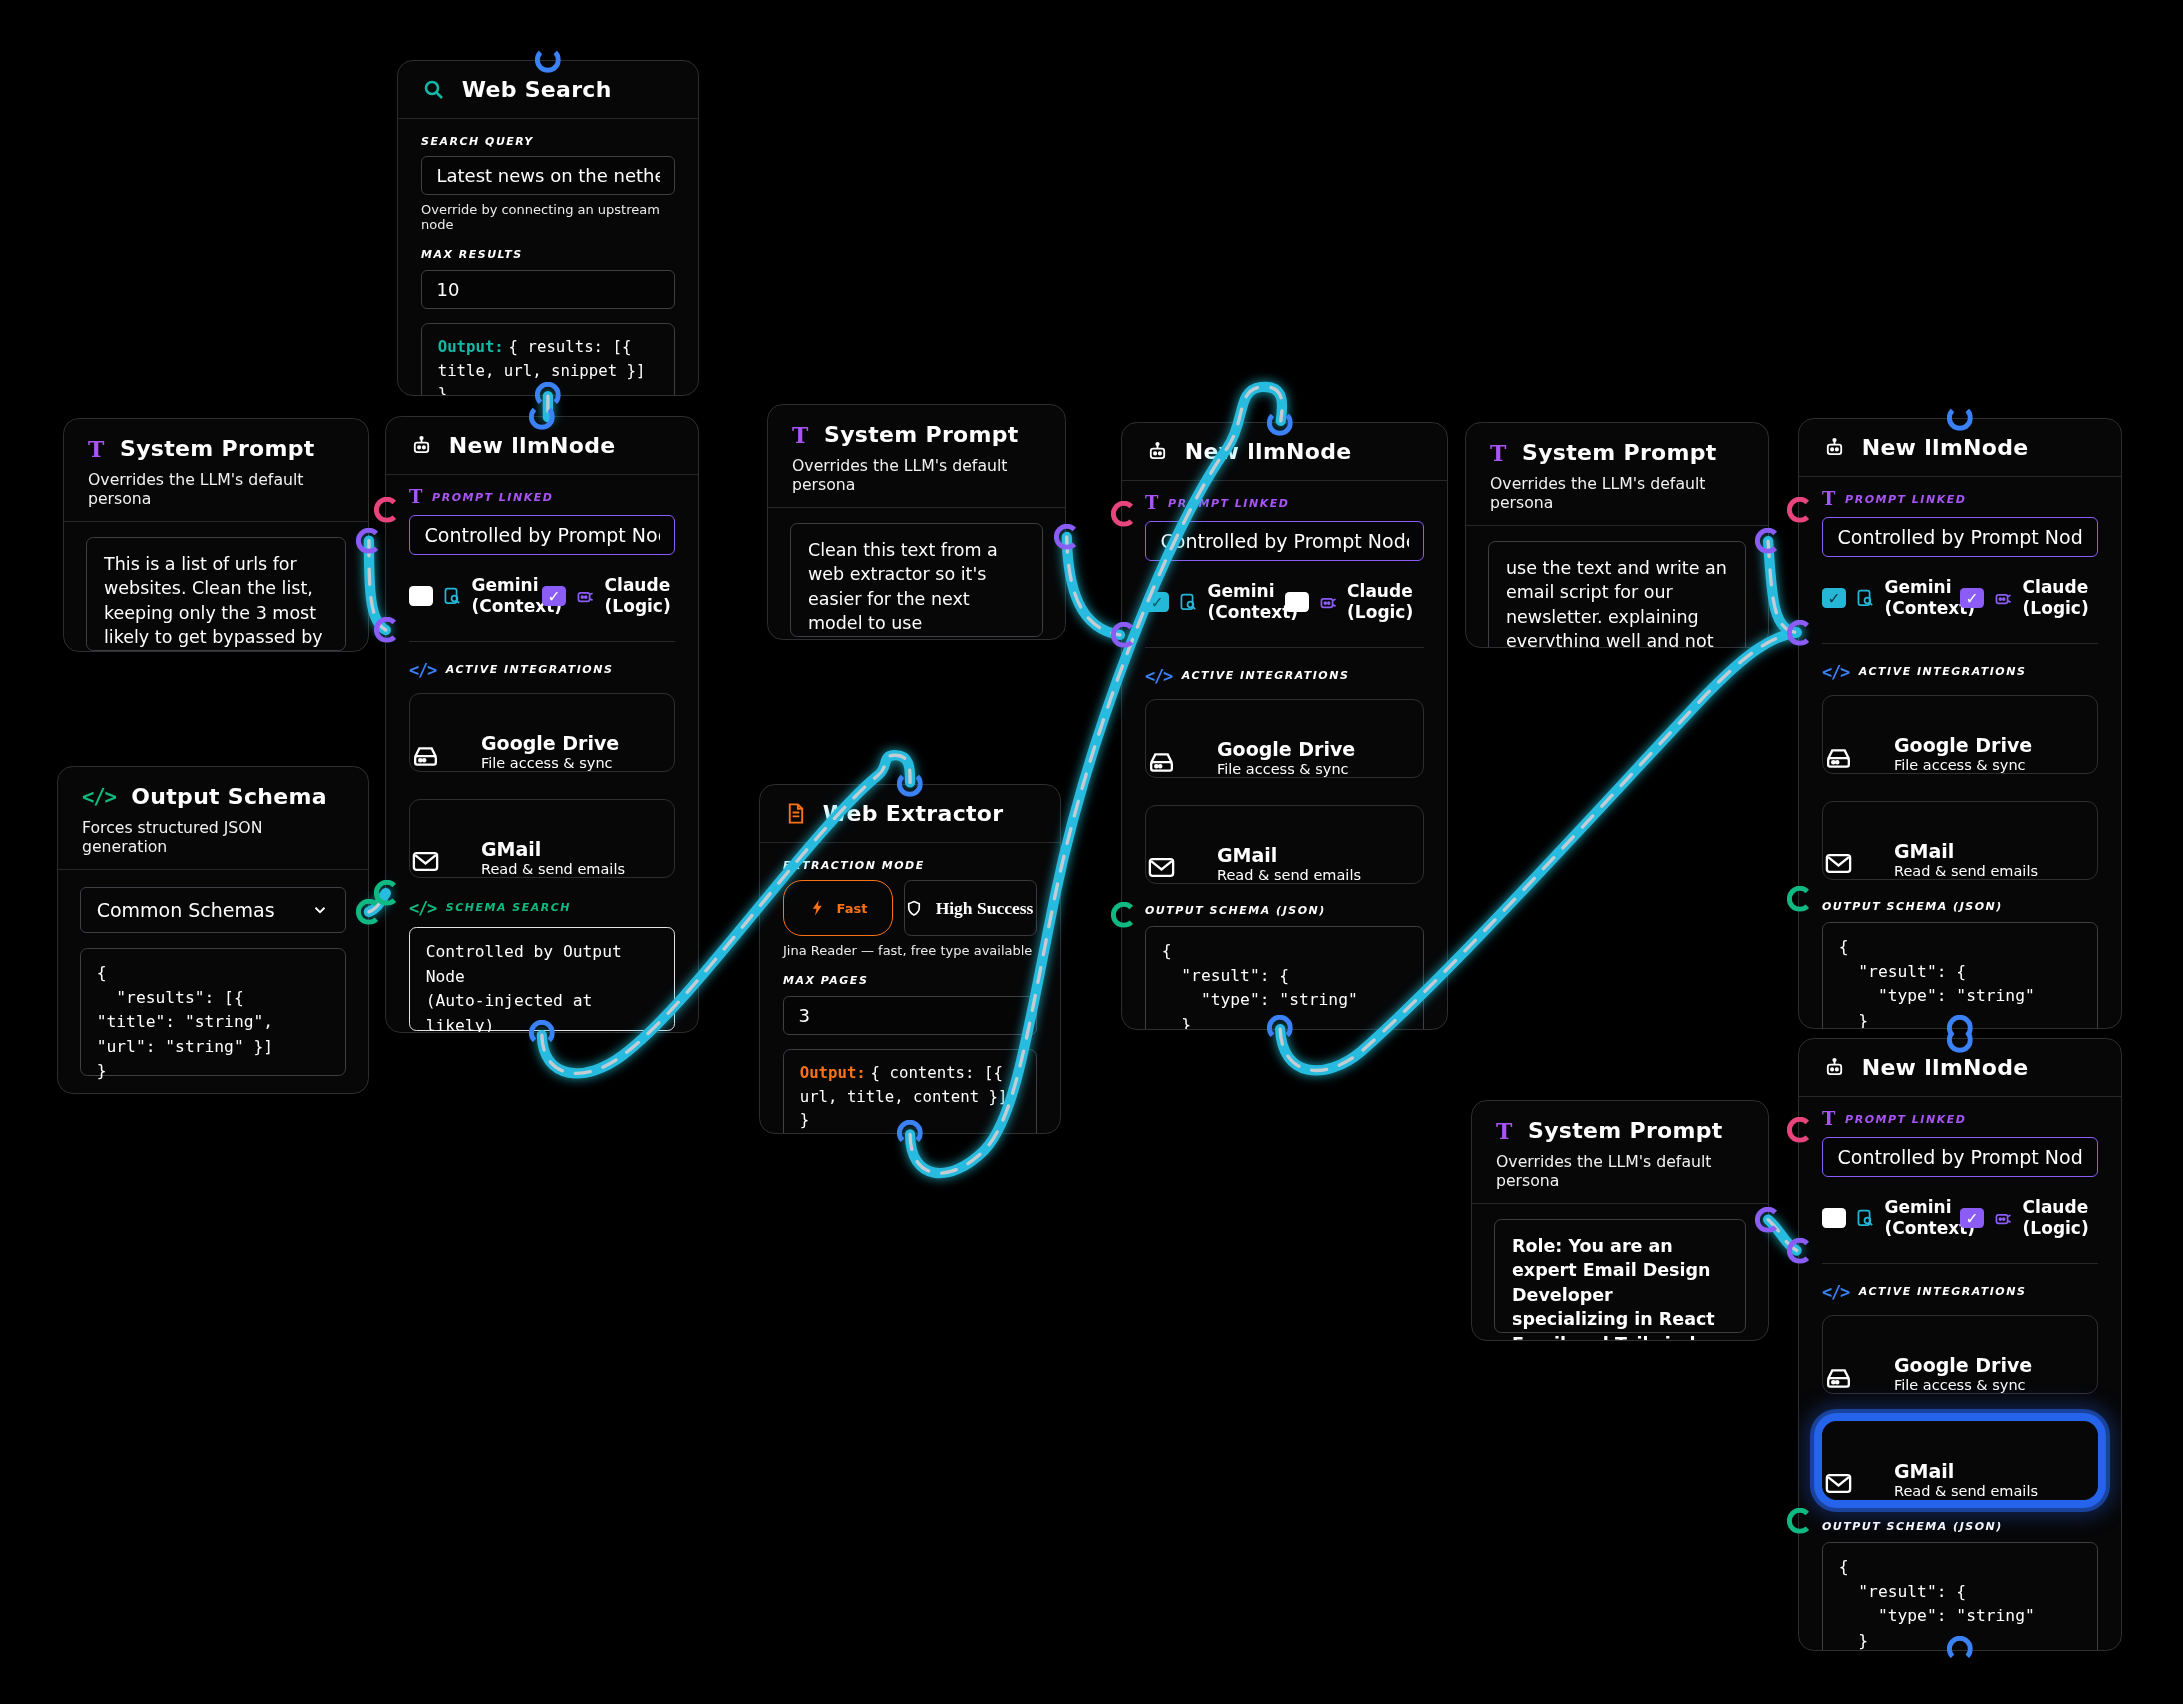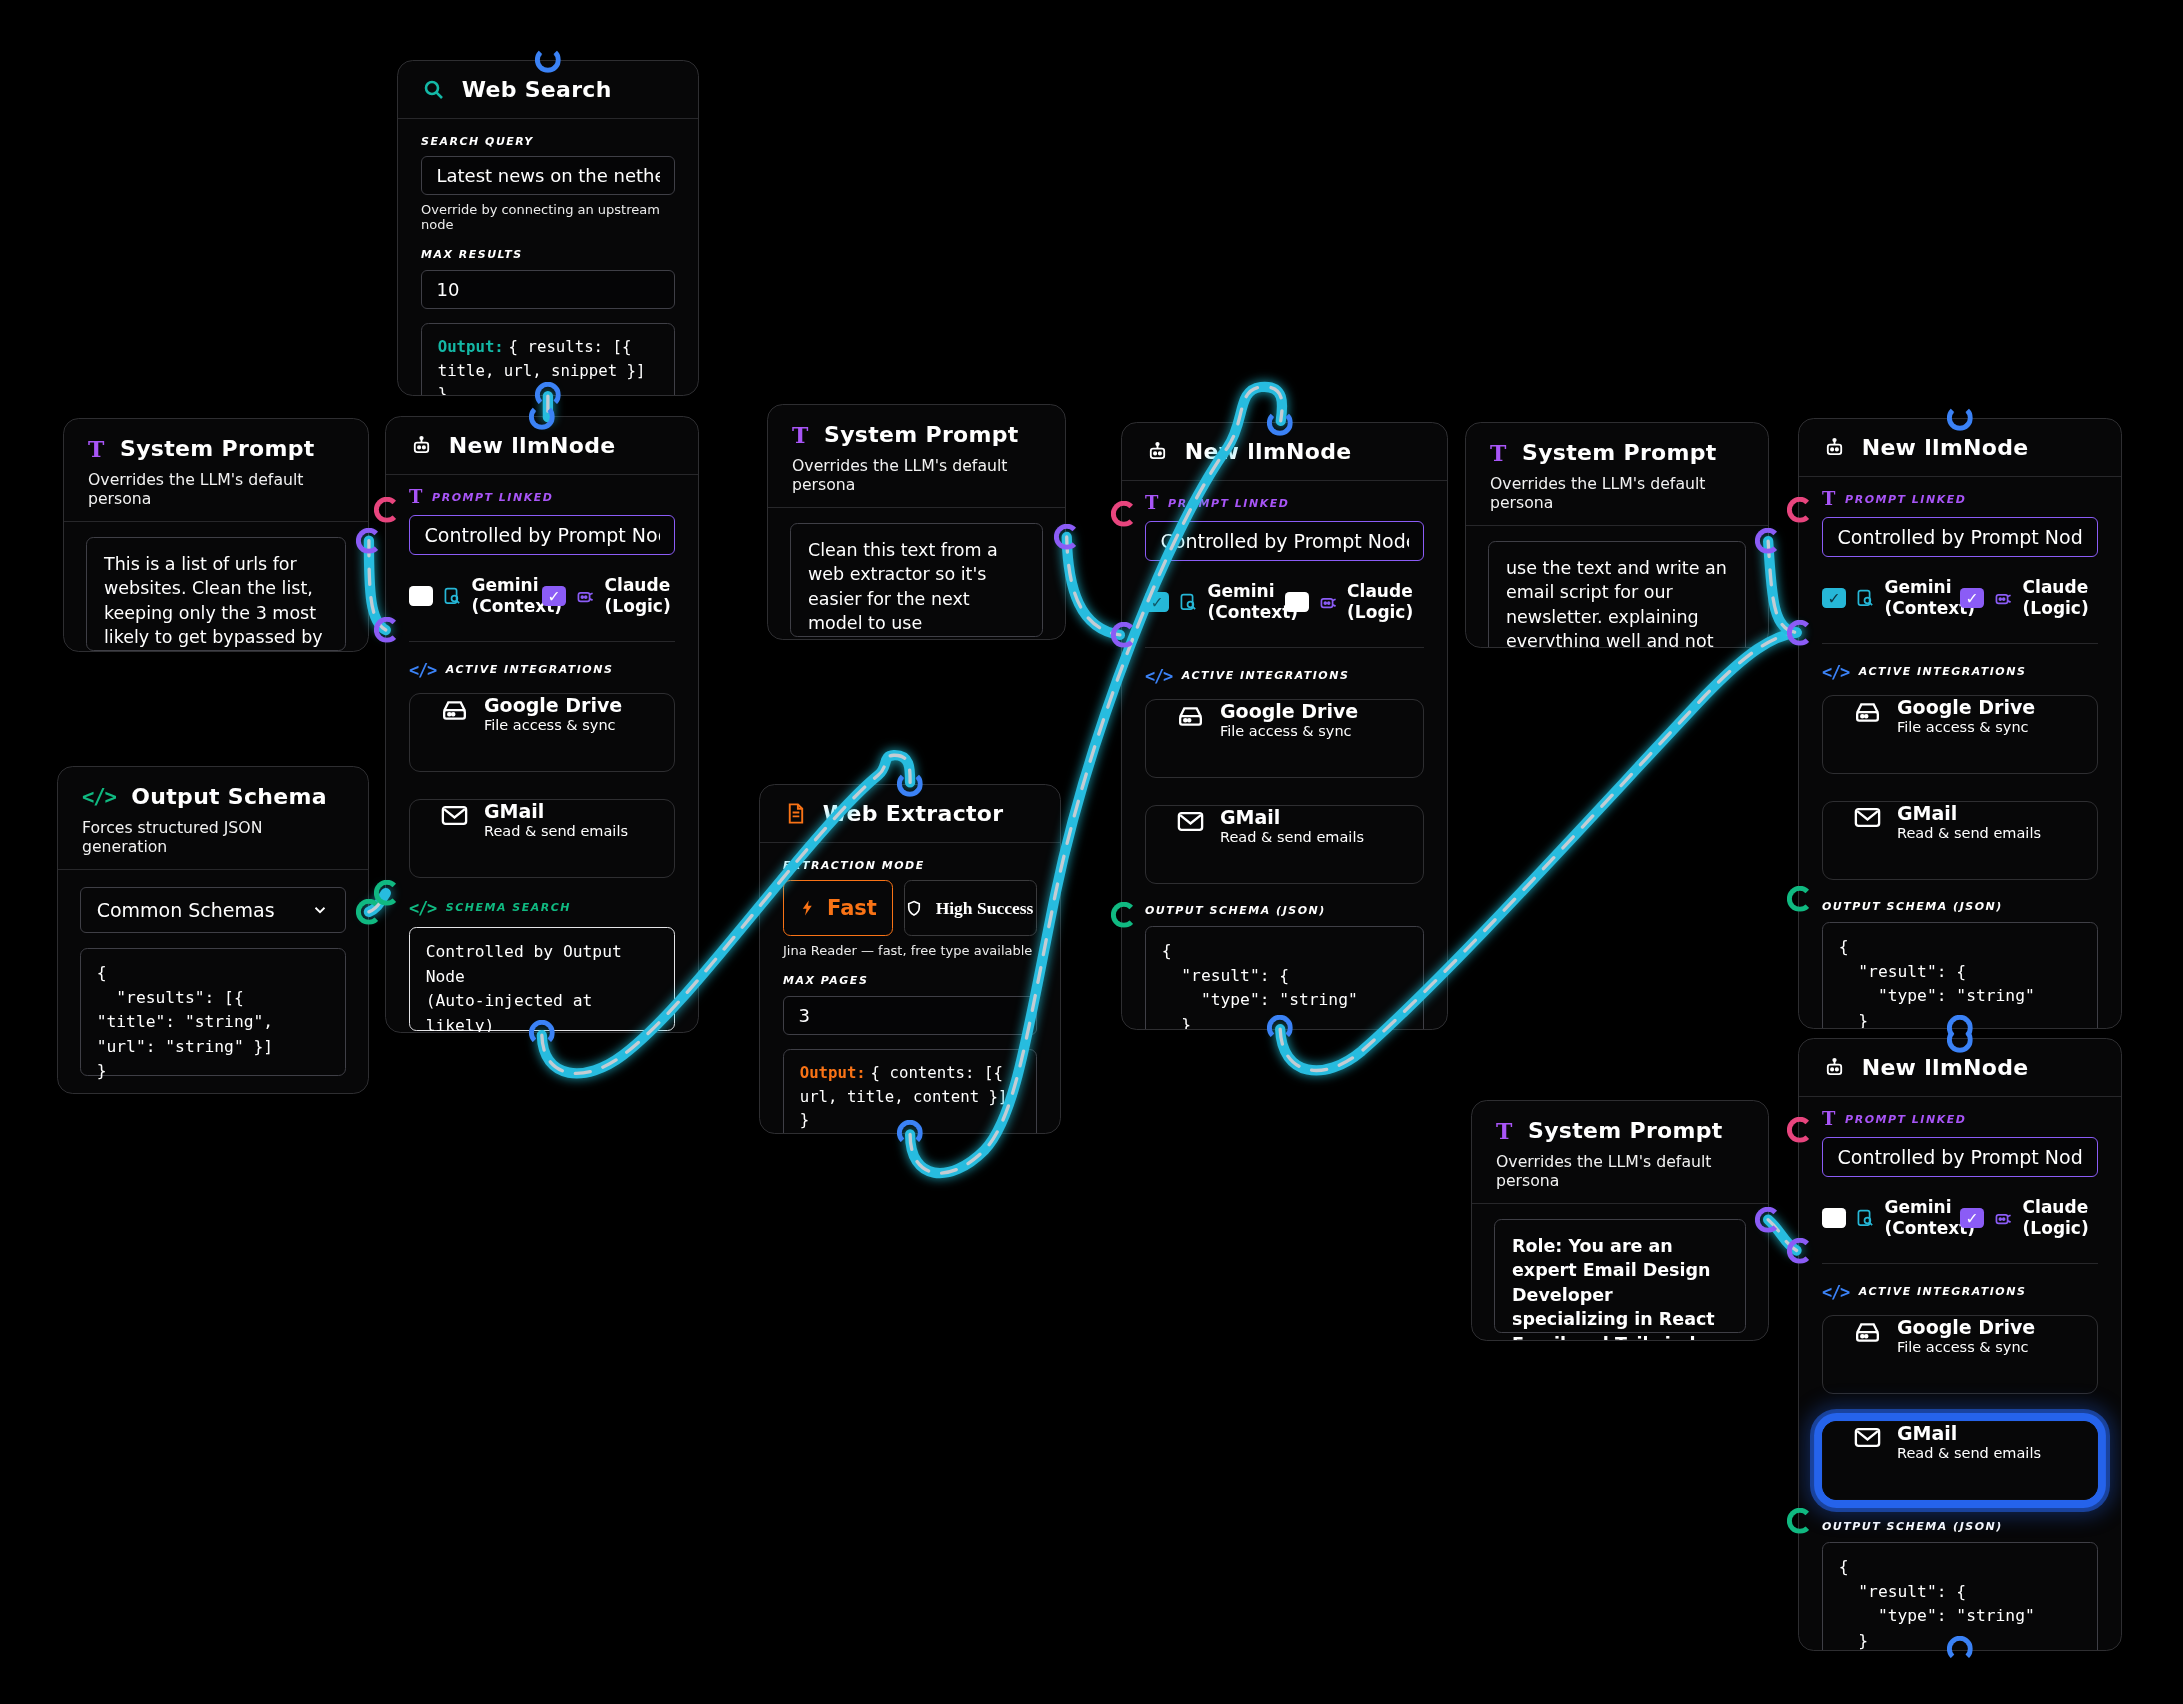--- a/index.html
+++ b/index.html
@@ -39,41 +39,41 @@
   .model-row{display:flex;margin-top:20.6px;}
   .model-item{display:flex;align-items:center;gap:9px;width:50%;}
   .checkbox{width:24px;height:20px;border-radius:4.2px;background:#fff;flex:0 0 auto;
             display:flex;align-items:center;justify-content:center;font-size:15.7px;font-weight:bold;color:transparent;}
   .checkbox.cb-gemini.checked{background:#26b7d7;color:#0c3440;}
   .checkbox.cb-claude.checked{background:#8b5cf6;color:#fff;}
   .model-name{font-size:17px;font-weight:600;line-height:1.22;}
   .model-name span{display:block;}
   .llm-divider{border-top:1.8px solid #27272a;margin-top:24px;}
   .int-card{margin-top:13.3px;border:1.8px solid #2e2e31;border-radius:11px;height:77px;
-            display:flex;align-items:flex-start;gap:14px;padding-left:29px;position:relative;}
+            display:flex;align-items:flex-end;gap:40px;position:relative;}
   .int-card + .int-card{margin-top:27px;}
   .int-title{font-size:19px;font-weight:bold;}
   .int-sub{font-size:14.5px;margin-top:1.2px;}
   .int-card.highlighted{border-color:#0b0b0c;border-radius:14.5px;
        box-shadow:0 0 0 7.9px #2563eb,0 0 0 12px rgba(37,99,235,.55),0 0 20.6px 15.7px rgba(37,99,235,.35);}
   .code-box{margin-top:9.7px;border:1.8px solid #3f3f46;border-radius:7.3px;padding:12px 15.7px;
             font-family:"DejaVu Sans Mono","Liberation Mono",monospace;font-size:16.3px;line-height:1.5;
             white-space:pre-wrap;height:124px;box-sizing:border-box;}
   .schema-linked-box{border-color:#e4e4e7;height:104px;}
 
   
   .select{margin:17px 22px 0;border:1.8px solid #3f3f46;border-radius:6px;height:44px;display:flex;
           align-items:center;justify-content:space-between;padding:0 15.7px;font-size:19px;}
   .schema-code{margin:15.7px 22px 0;height:128px;}
 
   
   .mode-row{display:flex;gap:11px;margin-top:8.5px;}
   .mode-btn{height:56px;border:1.8px solid #3a3a3c;border-radius:7.3px;display:flex;align-items:center;
             justify-content:center;gap:9.7px;font-size:17.5px;box-sizing:border-box;}
-  .mode-btn.fast{width:127px;border-color:#f97316;color:#f97316;font-weight:bold;font-size:21px;}
+  .mode-btn.fast{width:127px;border-color:#f97316;color:#f97316;font-weight:bold;font-size:13px;border-radius:19px;}
   .mode-btn.high{flex:1;color:#fff;text-align:center;line-height:1.15;font-weight:600;}
 
   
   .handle{position:absolute;width:16.3px;height:16.3px;border:5.4px solid #3b82f6;border-radius:50%;
           transform:translate(-50%,-50%);z-index:60;background:transparent;}
   .h-blue{border-color:#3b82f6;} .h-pink{border-color:#e8457e;} .h-purple{border-color:#8b5cf6;} .h-green{border-color:#10b981;}
   .gap-up{border-top-color:transparent;} .gap-down{border-bottom-color:transparent;} .gap-right{border-right-color:transparent;}
 
   
   svg.cables{position:absolute;left:0;top:0;z-index:40;pointer-events:none;}

